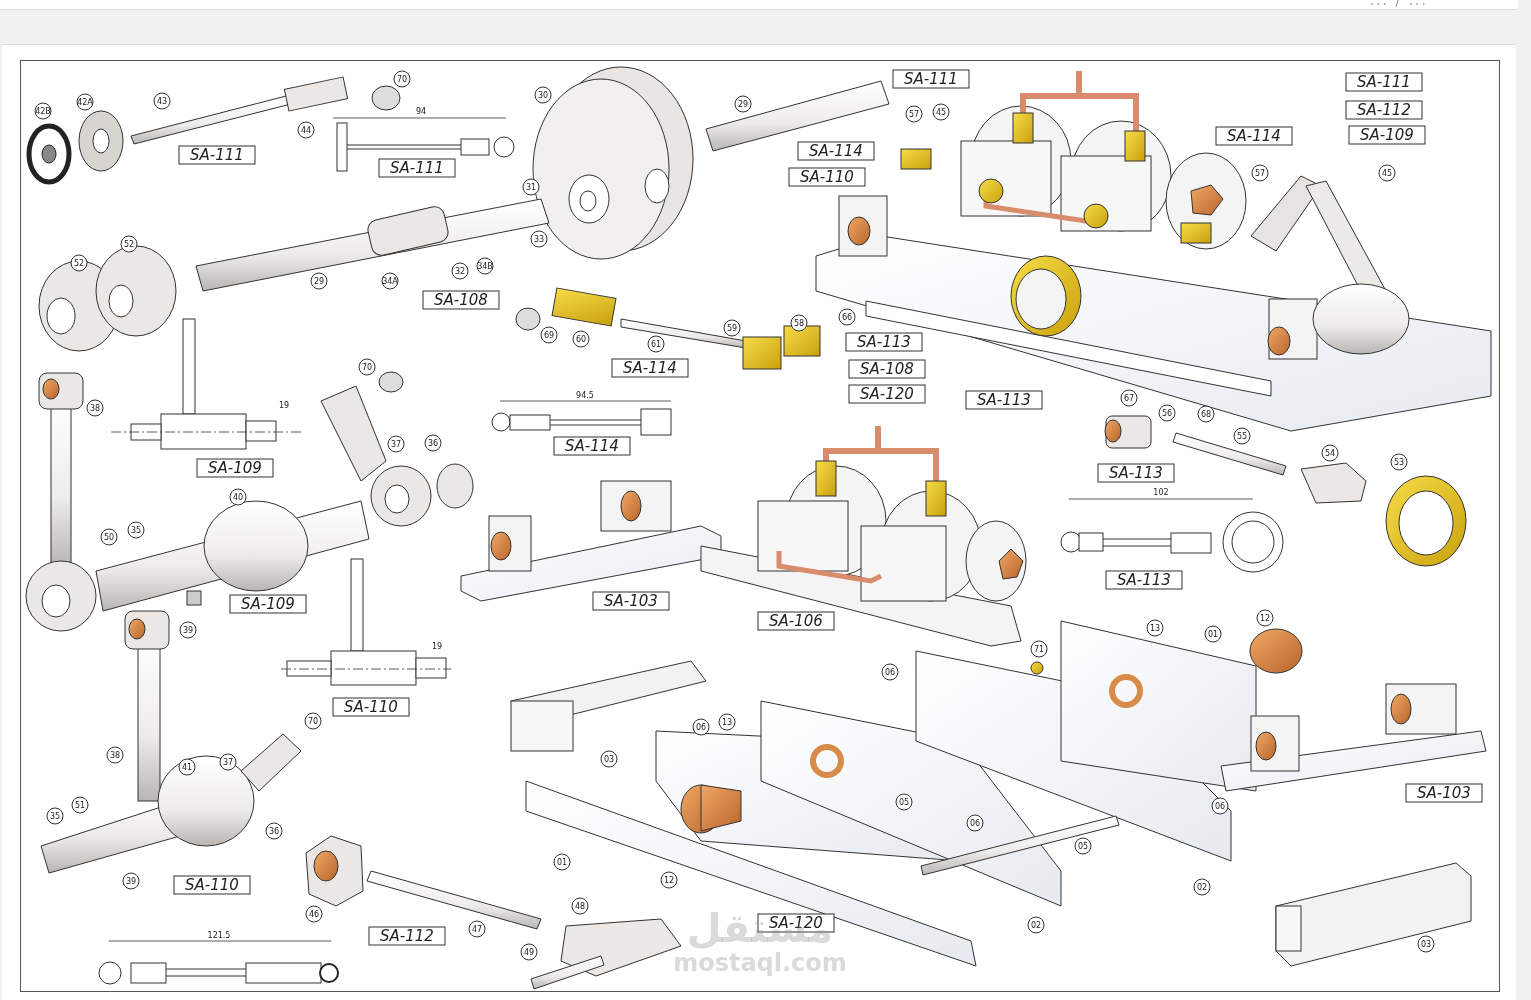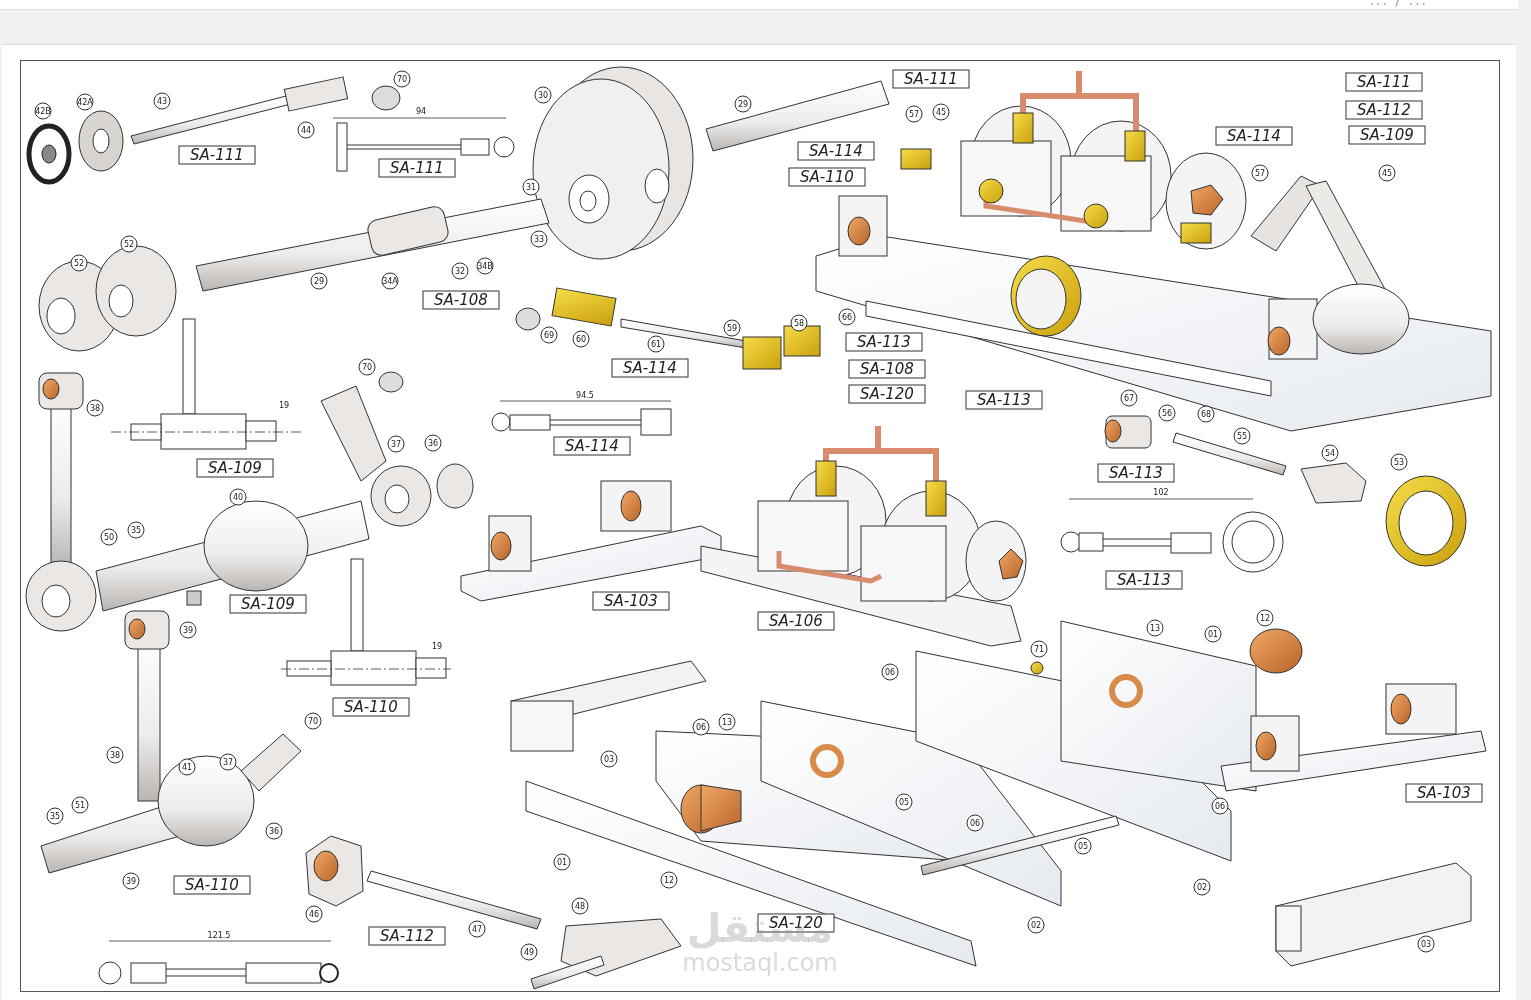--- a/index.html
+++ b/index.html
@@ -7,21 +7,21 @@
   .top-bar{position:absolute;left:0;top:0;width:1518px;height:9px;background:#fff;border-bottom:1px solid #dcdcdc;}
   .top-bar-text{position:absolute;right:90px;top:-8px;color:#9a9a9a;font-size:14px;letter-spacing:2px;}
   .card{position:absolute;left:2px;top:44px;width:1514px;height:956px;background:#fff;border-top:1px solid #dcdcdc;}
   .drawing{position:absolute;left:20px;top:60px;width:1478px;height:930px;border:1px solid #555;background:#fff;overflow:hidden;}
   svg{position:absolute;left:0;top:0;}
   .sa-label{font-family:"DejaVu Sans",sans-serif;font-style:italic;font-size:15px;fill:#222;}
   .balloon-text{font-family:"DejaVu Sans",sans-serif;font-size:8px;fill:#222;}
   .dim-text{font-family:"DejaVu Sans",sans-serif;font-size:8px;fill:#222;}
   .watermark{position:absolute;left:640px;top:880px;width:240px;text-align:center;color:rgba(150,150,150,0.35);font-family:"DejaVu Sans",sans-serif;pointer-events:none;margin-top:26px;}
   .watermark .wm-ar{font-size:40px;font-weight:bold;line-height:44px;}
-  .watermark .wm-en{font-size:24px;font-weight:normal;line-height:26px;}
+  .watermark .wm-en{font-size:24px;font-weight:bold;line-height:26px;}
 </style>
 </head>
 <body>
 
 <div class="top-bar">
   <span class="top-bar-text">... / ...</span>
 </div>
 
 <div class="card"></div>
 

